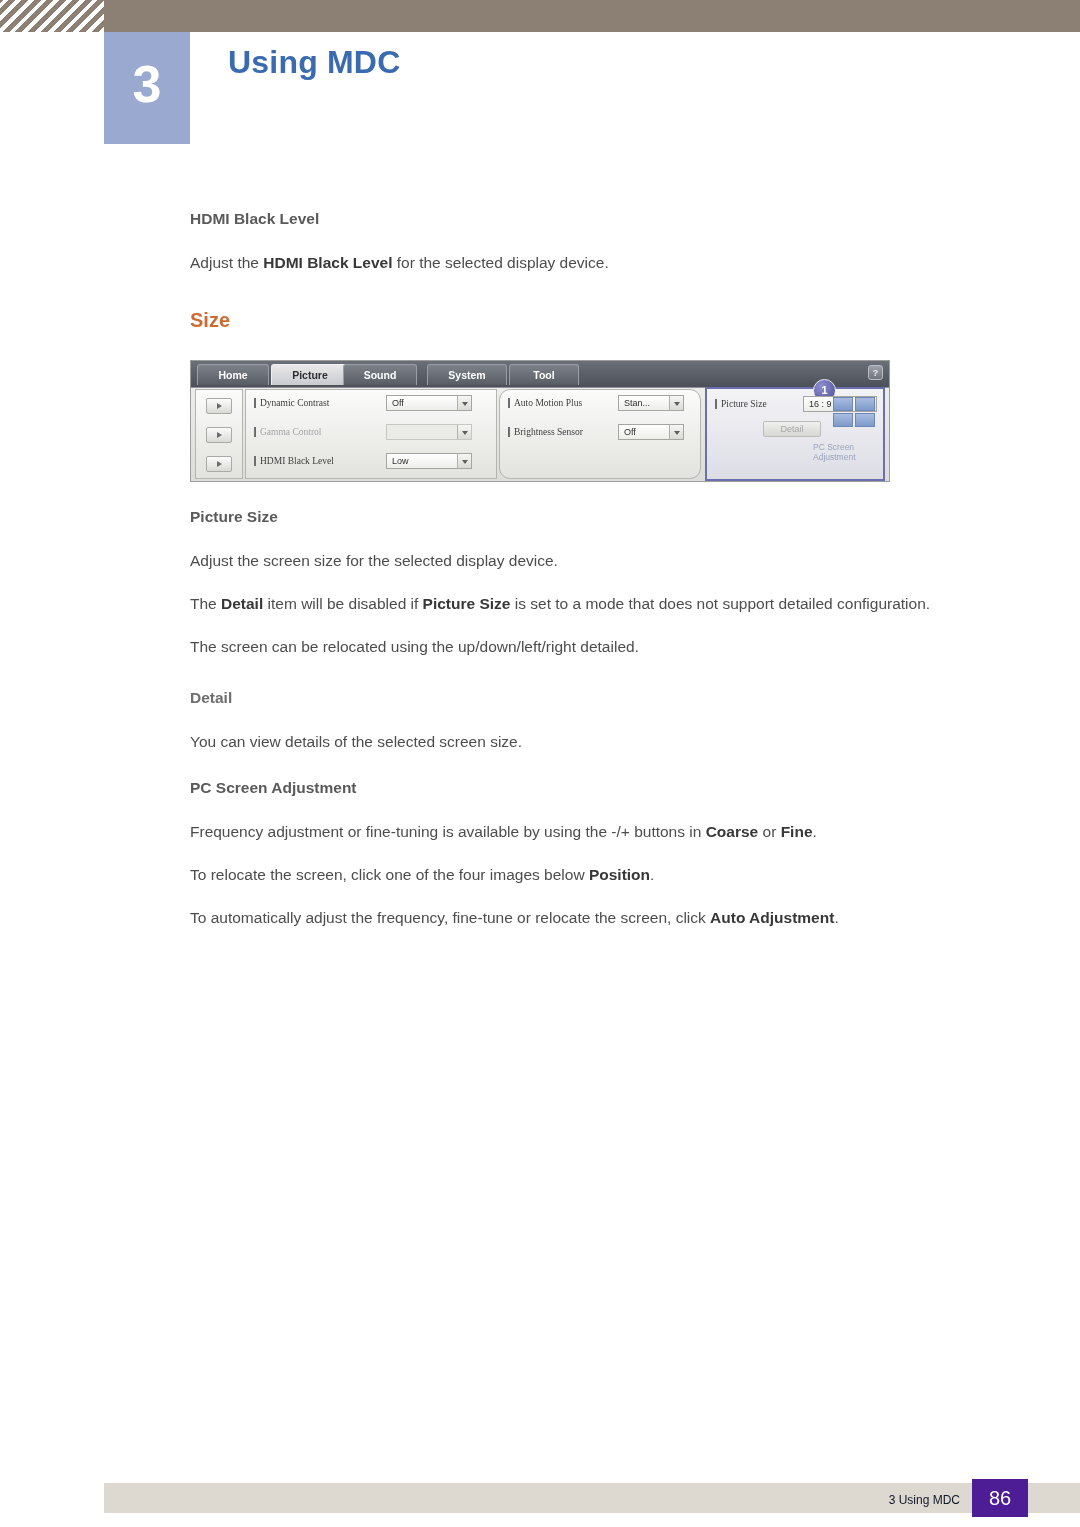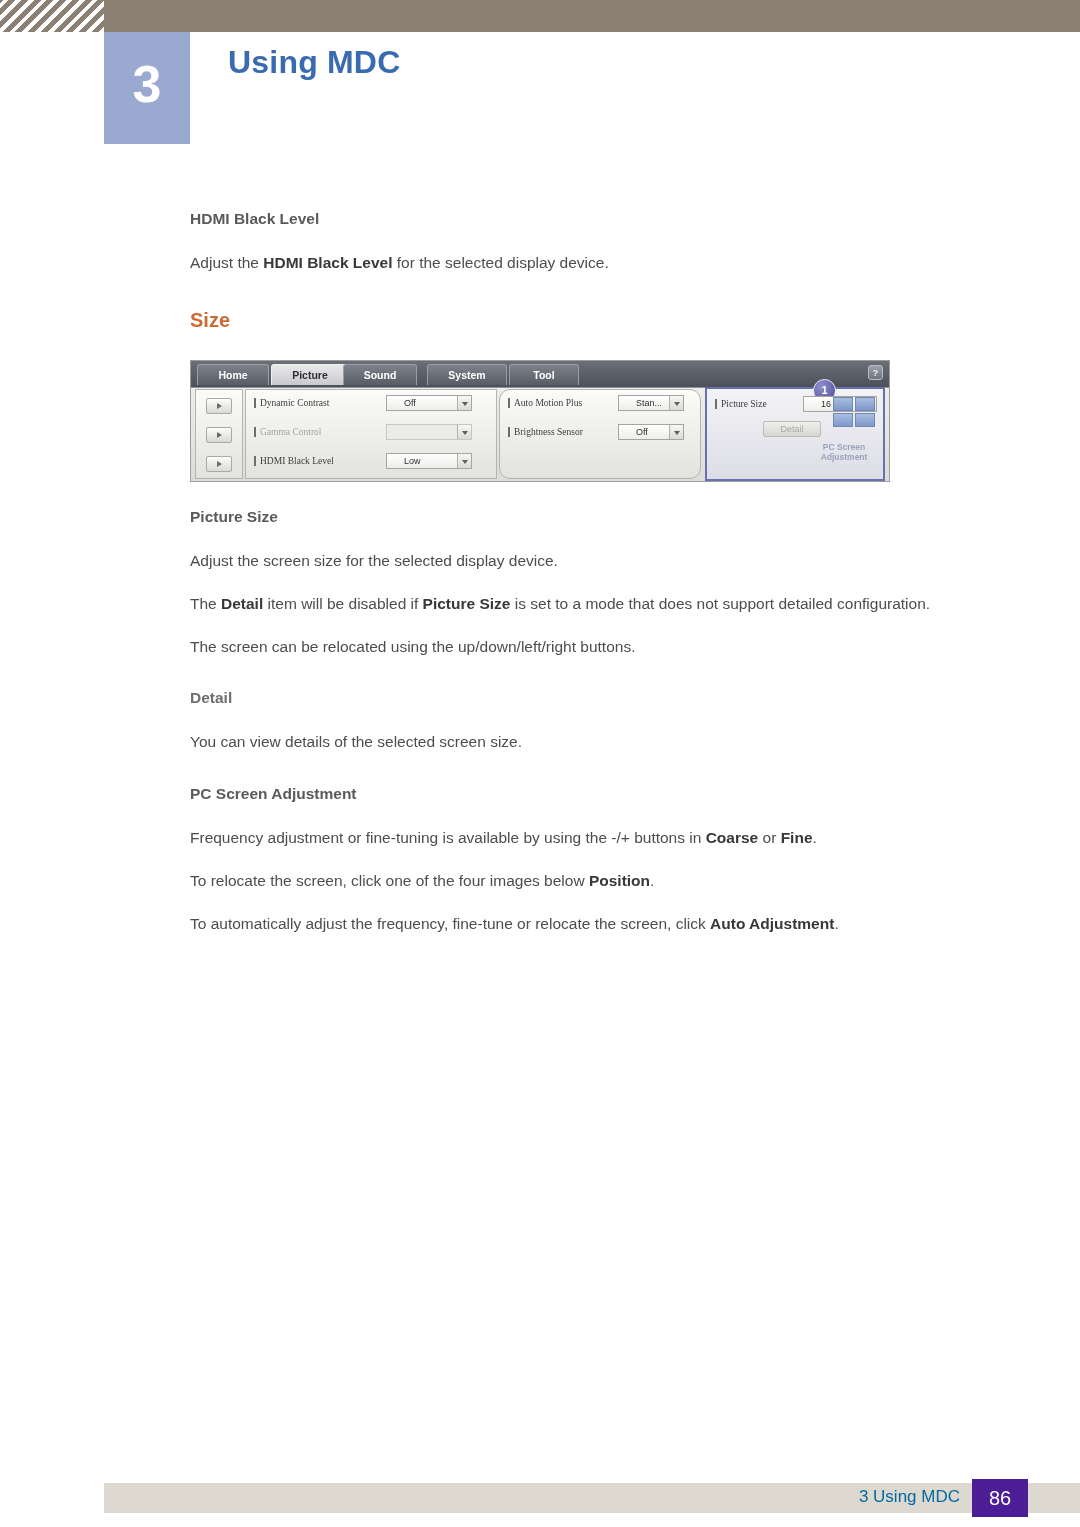--- a/index.html
+++ b/index.html
@@ -207,21 +207,21 @@
 
   .mdc-combo {
     position: absolute;
     height: 16px;
     background: linear-gradient(#ffffff, #ededea);
     border: 1px solid #a5a5a1;
     box-sizing: border-box;
     font-size: 9px;
     color: #2f2f2f;
     line-height: 14px;
-    padding-left: 17px;
+    padding-left: 5px;
   }
   .mdc-combo .arrow {
     position: absolute;
     right: 0; top: 0;
     width: 13px; height: 14px;
     background: linear-gradient(#f6f6f4, #dadad6);
     border-left: 1px solid #b0b0ac;
   }
   .mdc-combo .arrow::after {
     content: "";
@@ -272,45 +272,43 @@
   }
   .mdc-grid span {
     background: linear-gradient(#a9bde0, #7e9acb);
     border: 1px solid #6e88b6;
   }
   .mdc-pcscreen {
     position: absolute;
     right: 8px; bottom: 16px;
     font-size: 8.5px;
     color: #9aa4bd;
-    text-align: center;
     line-height: 1.25;
     width: 62px;
-    font-weight: bold;
   }
 
   
   .footer {
     position: absolute;
     left: 0; bottom: 0;
     width: 1080px;
     height: 52px;
   }
   .footer-bar {
     position: absolute;
     left: 104px; bottom: 14px;
     width: 976px;
     height: 30px;
     background: #ded9d0;
   }
   .footer-label {
     position: absolute;
     right: 120px; bottom: 20px;
-    font-size: 17px;
-    color: #0369a1;
+    font-size: 12px;
+    color: #0f172a;
   }
   .footer-page {
     position: absolute;
     right: 52px; bottom: 10px;
     width: 56px;
     height: 38px;
     background: #4c1d95;
     color: #ffffff;
     font-size: 20px;
     line-height: 38px;
@@ -416,27 +414,27 @@
 
   <div class="sub-head">Picture Size</div>
 
   <p class="body-text">Adjust the screen size for the selected display device.</p>
 
   <p class="body-text">
     <span>The </span><b>Detail</b><span> item will be disabled if </span><b>Picture Size</b><span> is set to a mode that does not support detailed configuration.</span>
   </p>
 
 
-  <p class="body-text">The screen can be relocated using the up/down/left/right buttons.</p>
+  <p class="body-text">The screen can be relocated using the up/down/left/right detailed.</p>
 
   <div class="sub-head gray" style="margin-top:30px">Detail</div>
 
   <p class="body-text">You can view details of the selected screen size.</p>
 
-  <div class="sub-head" style="margin-top:30px">PC Screen Adjustment</div>
+  <div class="sub-head" style="margin-top:24px">PC Screen Adjustment</div>
 
   <p class="body-text">
     <span>Frequency adjustment or fine-tuning is available by using the -/+ buttons in </span><b>Coarse</b><span> or </span><b>Fine</b><span>.</span>
   </p>
 
   <p class="body-text">
     <span>To relocate the screen, click one of the four images below </span><b>Position</b><span>.</span>
   </p>
 
   <p class="body-text">

